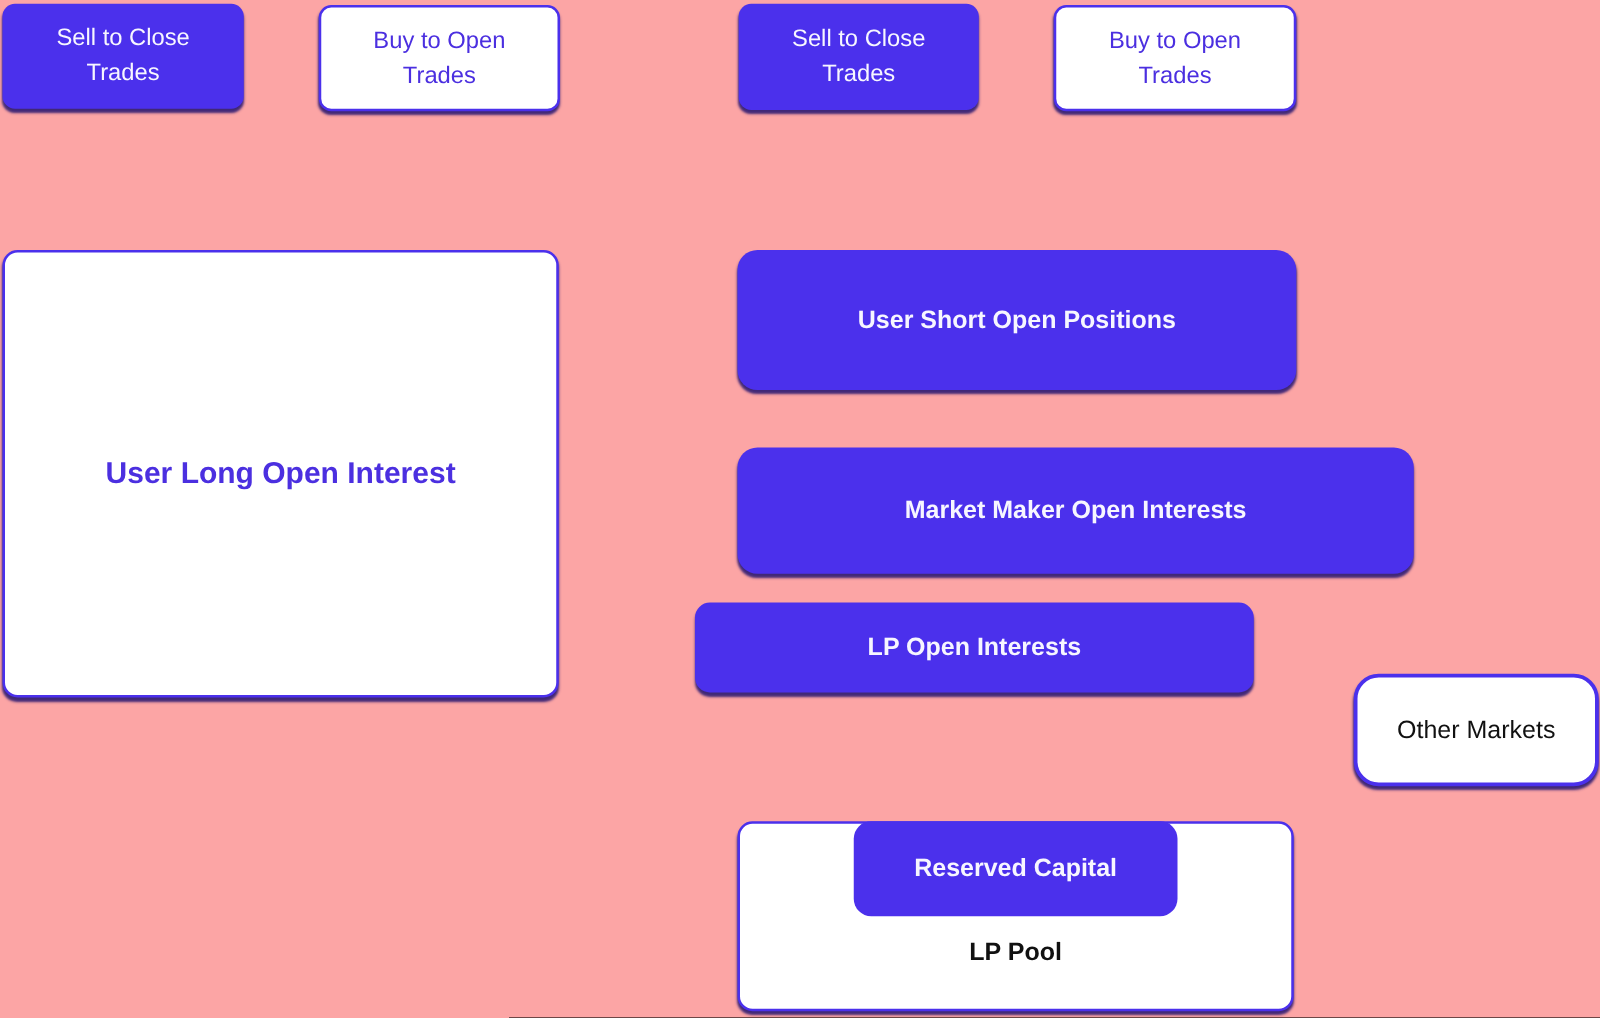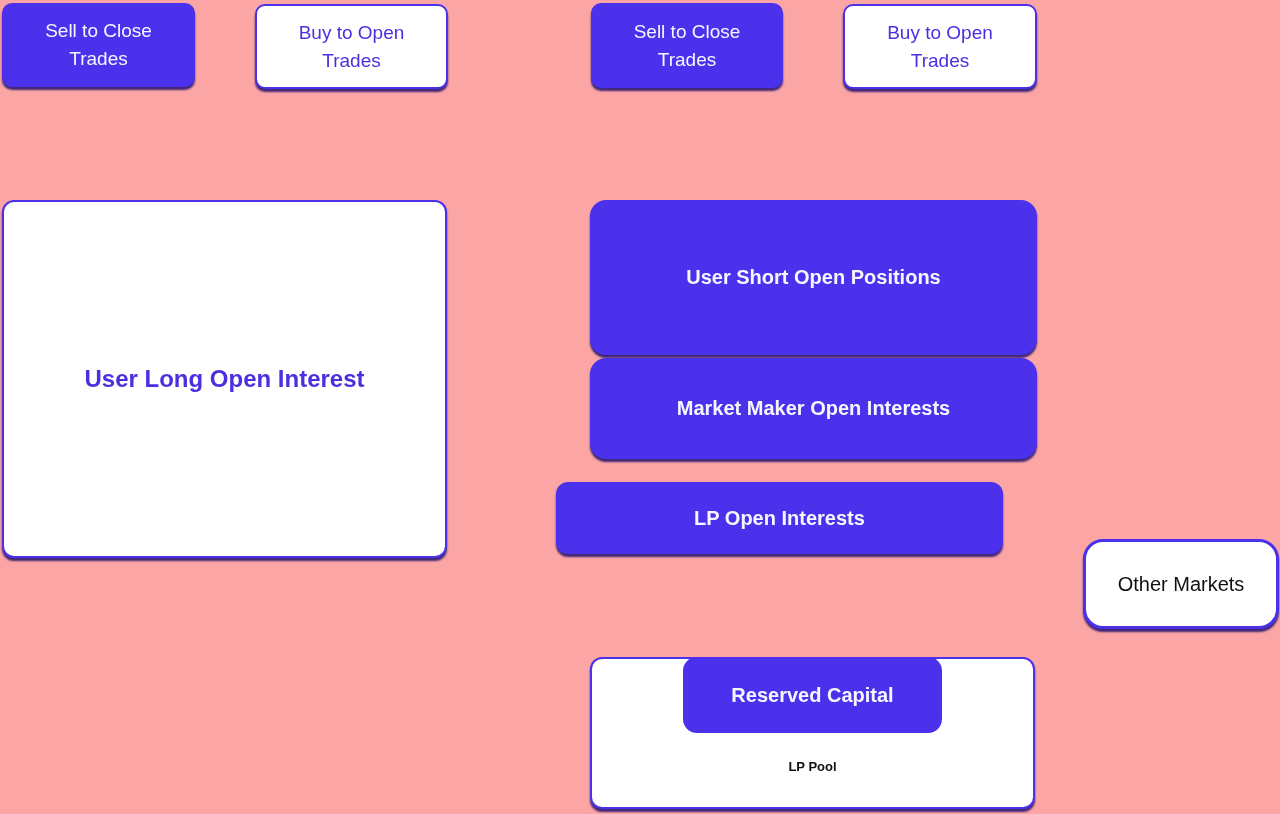--- a/index.html
+++ b/index.html
@@ -37,36 +37,36 @@
   }
 
   
   .sell-left  { left: 2px;   top: 3px; width: 193px; height: 84px; border-radius: 10px; font-size: 19px; line-height: 28px; font-weight: 500; }
   .buy-left   { left: 255px; top: 4px; width: 193px; height: 85px; border-radius: 10px; font-size: 19px; line-height: 28px; font-weight: 500; }
   .sell-right { left: 591px; top: 3px; width: 192px; height: 85px; border-radius: 10px; font-size: 19px; line-height: 28px; font-weight: 500; }
   .buy-right  { left: 843px; top: 4px; width: 194px; height: 85px; border-radius: 10px; font-size: 19px; line-height: 28px; font-weight: 500; }
 
   
   .user-long    { left: 2px;   top: 200px; width: 445px; height: 358px; border-radius: 12px; font-size: 24px; font-weight: 600; }
-  .user-short   { left: 590px; top: 200px; width: 447px; height: 155px; border-radius: 16px; font-size: 20px; font-weight: 600; }
-  .market-maker { left: 590px; top: 358px; width: 447px; height: 101px; border-radius: 16px; font-size: 20px; font-weight: 600; }
+  .user-short   { left: 590px; top: 200px; width: 447px; height: 112px; border-radius: 16px; font-size: 20px; font-weight: 600; }
+  .market-maker { left: 590px; top: 358px; width: 541px; height: 101px; border-radius: 16px; font-size: 20px; font-weight: 600; }
   .lp-oi        { left: 556px; top: 482px; width: 447px; height: 72px;  border-radius: 12px; font-size: 20px; font-weight: 600; }
 
   
   .other-markets {
     left: 1083px; top: 539px; width: 196px; height: 90px;
     border-radius: 20px; font-size: 20px; font-weight: 500;
     border-width: 3px;
     color: #111111;
   }
 
   
   .lp-pool {
     left: 590px; top: 657px; width: 445px; height: 152px;
-    border-radius: 12px; font-size: 13px; font-weight: 700;
+    border-radius: 12px; font-size: 20px; font-weight: 700;
     color: #111111;
     align-items: flex-end;
   }
   .lp-pool-label {
     width: 100%;
     padding-bottom: 33px;
   }
   .reserved {
     left: 683px; top: 657px; width: 259px; height: 76px;
     border-radius: 14px; font-size: 20px; font-weight: 600;

